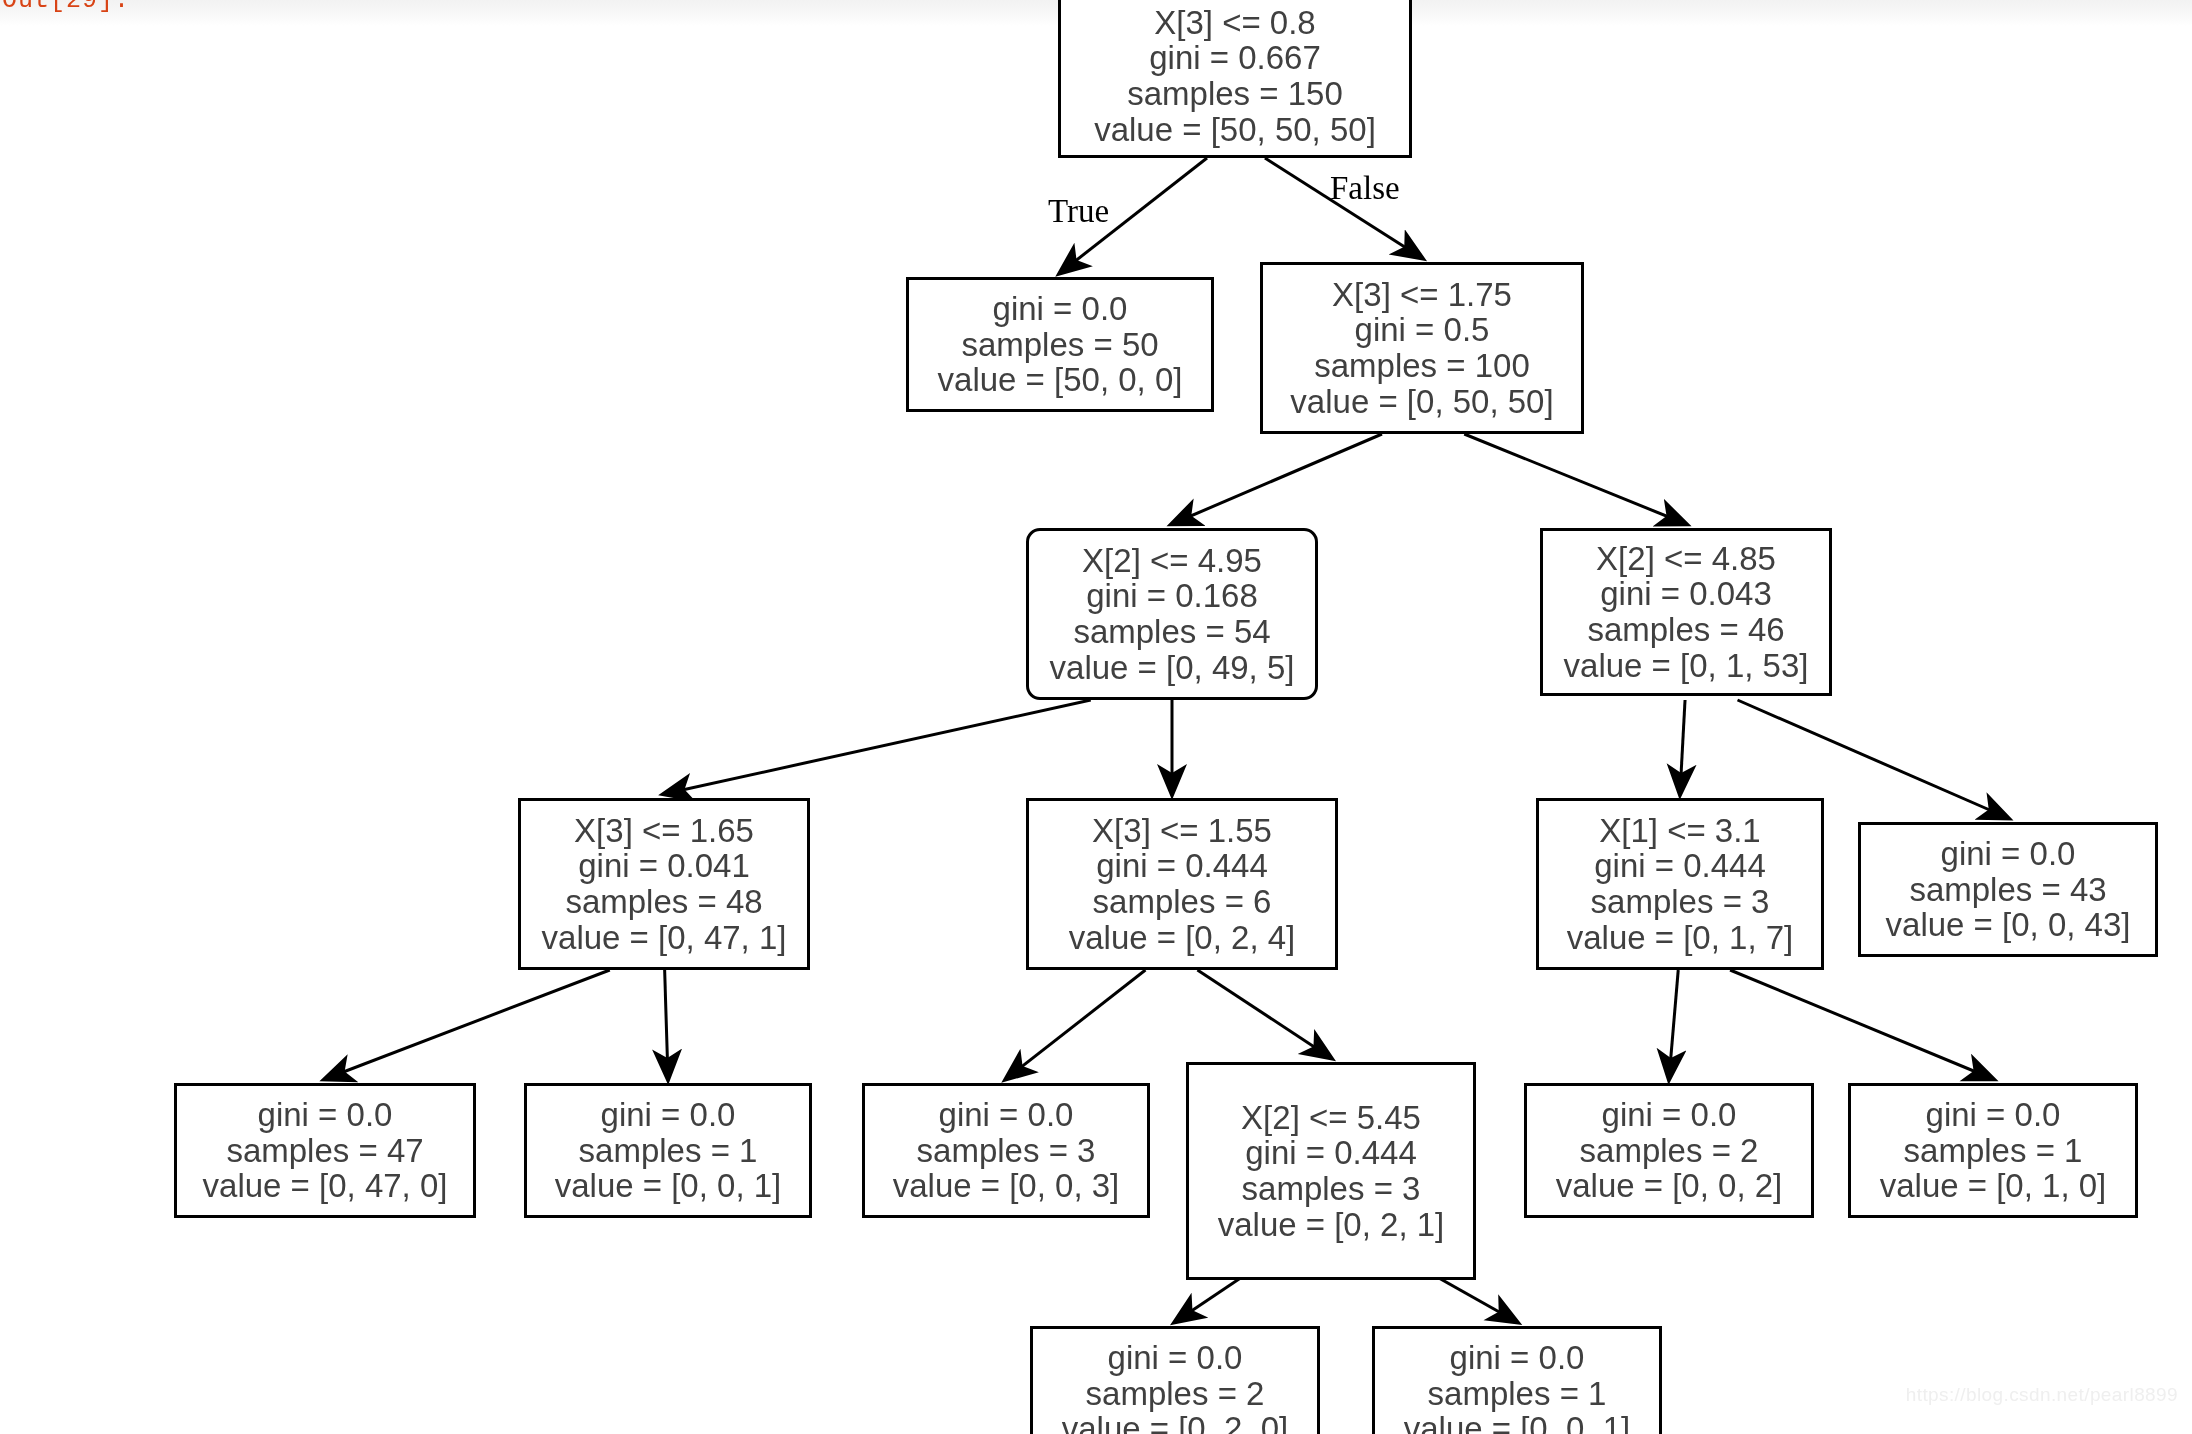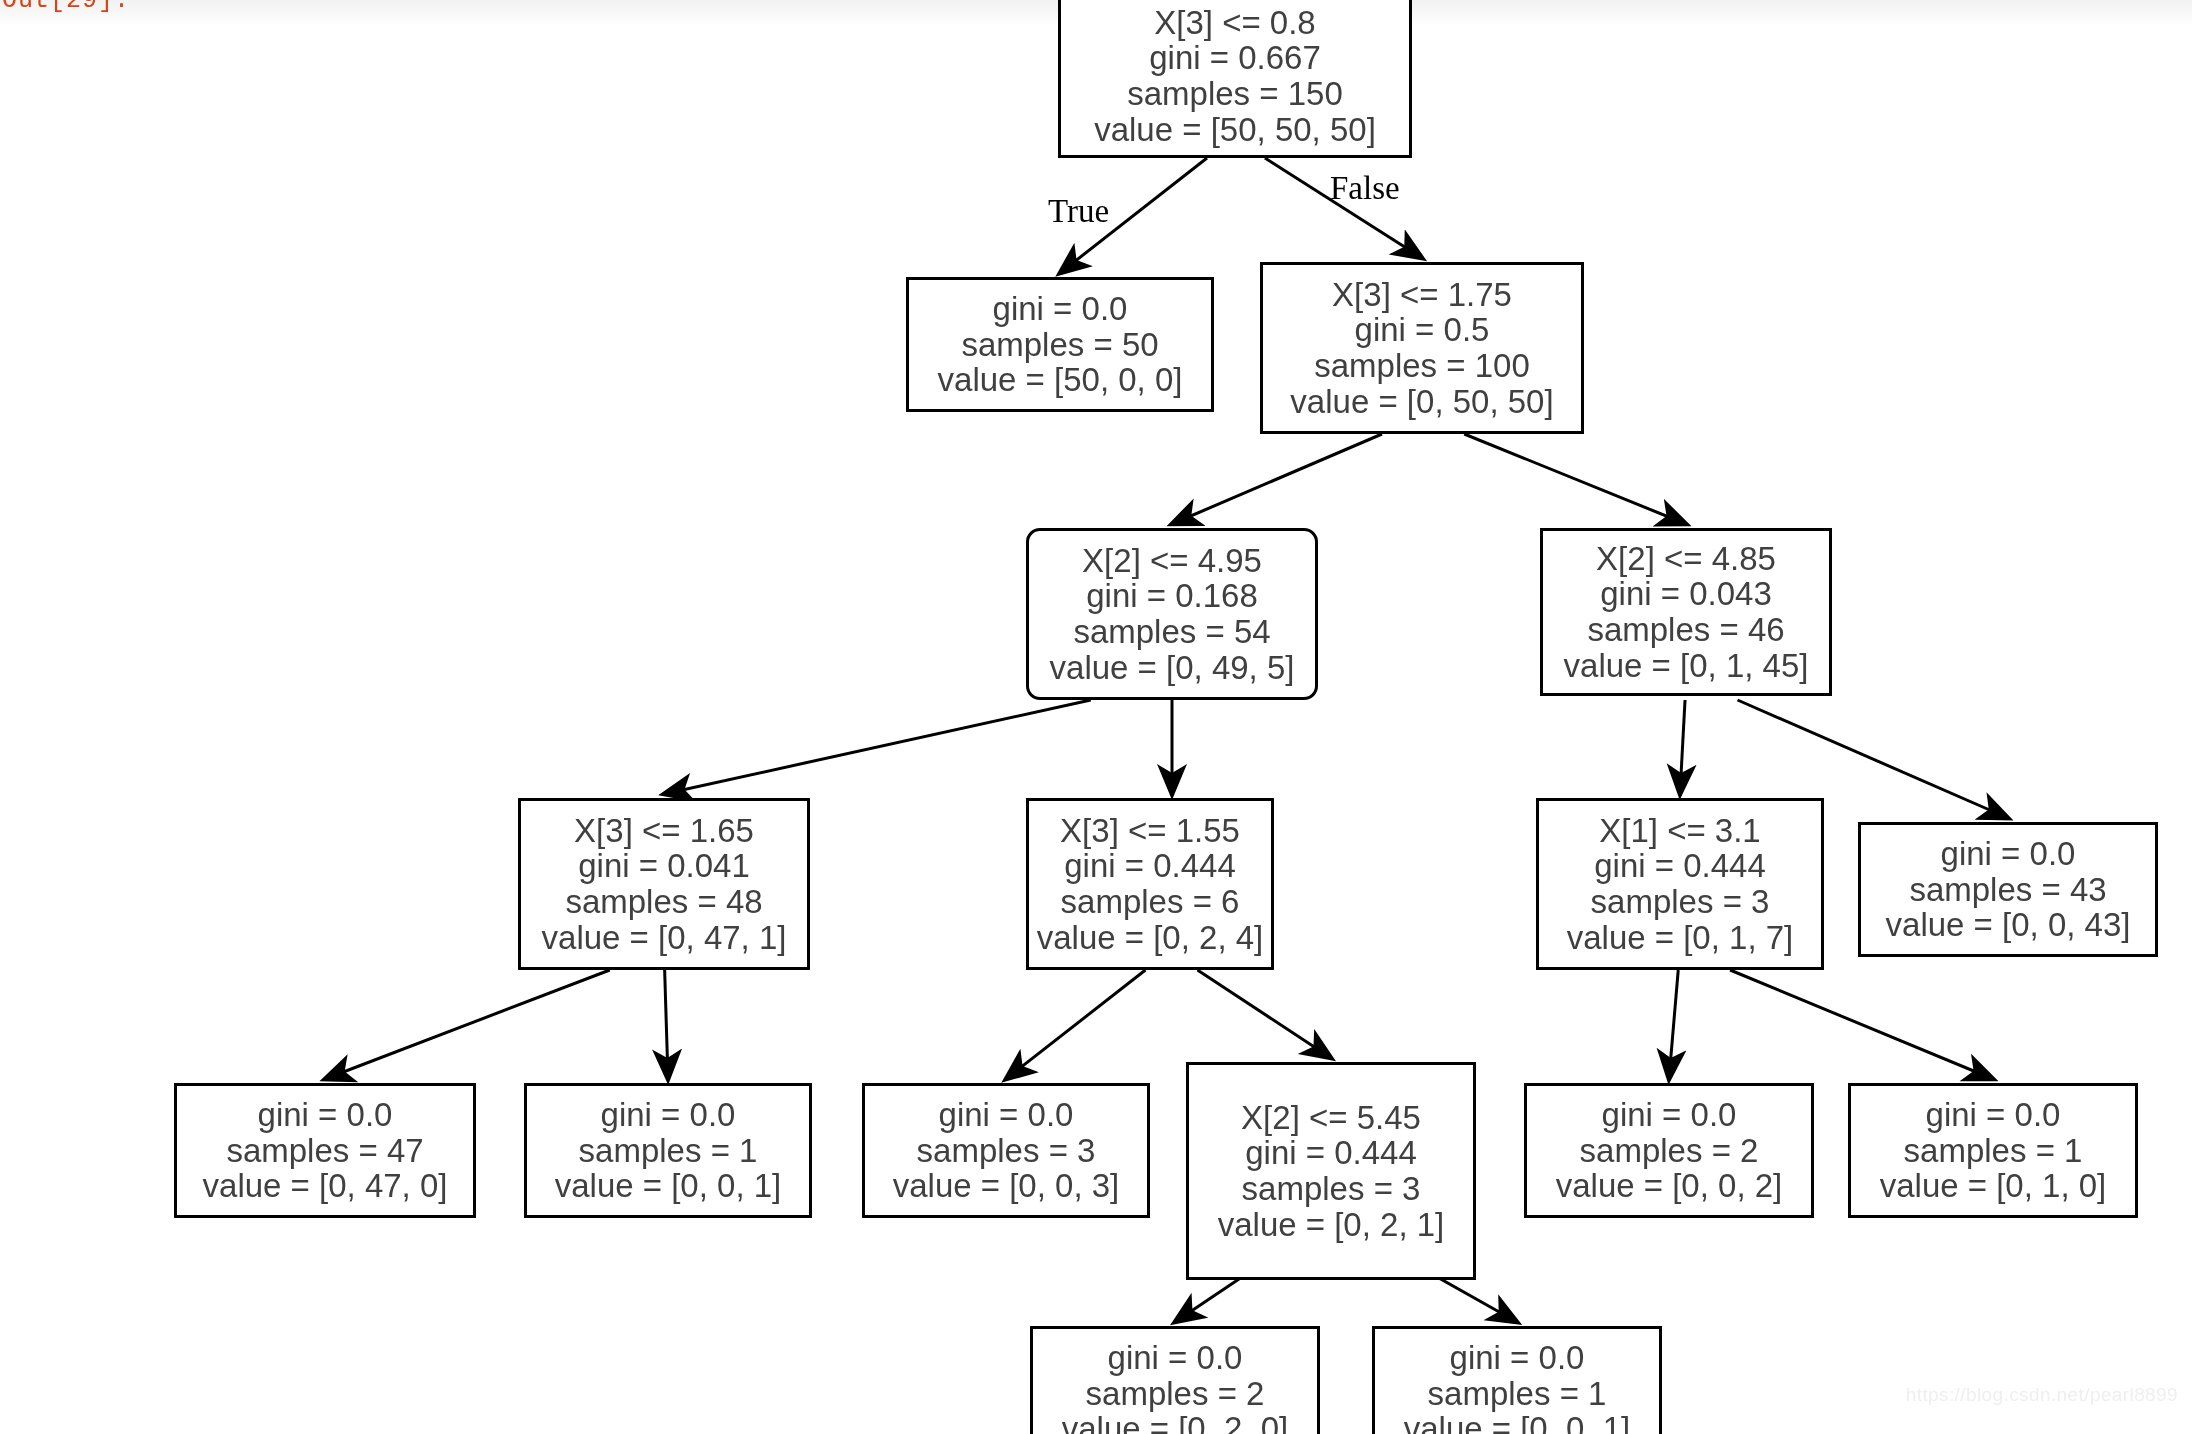--- a/index.html
+++ b/index.html
@@ -99,29 +99,29 @@
       <div class="node" style="left: 1026px; top: 528px; width: 292px; height: 172px; border-radius: 14px;">
         <span class="ln">X[2] &lt;= 4.95</span>
         <span class="ln">gini = 0.168</span>
         <span class="ln">samples = 54</span>
         <span class="ln">value = [0, 49, 5]</span>
       </div>
       <div class="node" style="left: 1540px; top: 528px; width: 292px; height: 168px;">
         <span class="ln">X[2] &lt;= 4.85</span>
         <span class="ln">gini = 0.043</span>
         <span class="ln">samples = 46</span>
-        <span class="ln">value = [0, 1, 45]</span>
+        <span class="ln">value = [0, 1, 53]</span>
       </div>
       <div class="node" style="left: 518px; top: 798px; width: 292px; height: 172px;">
         <span class="ln">X[3] &lt;= 1.65</span>
         <span class="ln">gini = 0.041</span>
         <span class="ln">samples = 48</span>
         <span class="ln">value = [0, 47, 1]</span>
       </div>
-      <div class="node" style="left: 1026px; top: 798px; width: 248px; height: 172px;">
+      <div class="node" style="left: 1026px; top: 798px; width: 312px; height: 172px;">
         <span class="ln">X[3] &lt;= 1.55</span>
         <span class="ln">gini = 0.444</span>
         <span class="ln">samples = 6</span>
         <span class="ln">value = [0, 2, 4]</span>
       </div>
       <div class="node" style="left: 1536px; top: 798px; width: 288px; height: 172px;">
         <span class="ln">X[1] &lt;= 3.1</span>
         <span class="ln">gini = 0.444</span>
         <span class="ln">samples = 3</span>
         <span class="ln">value = [0, 1, 7]</span>

